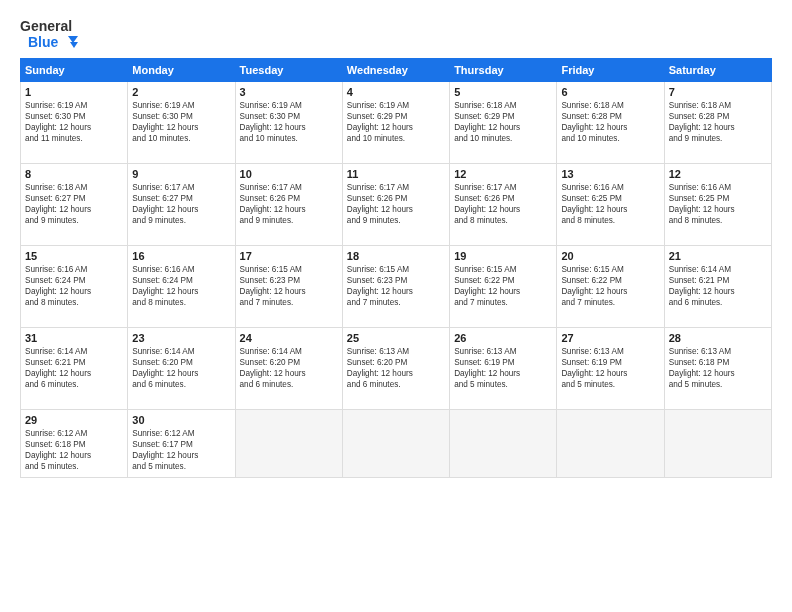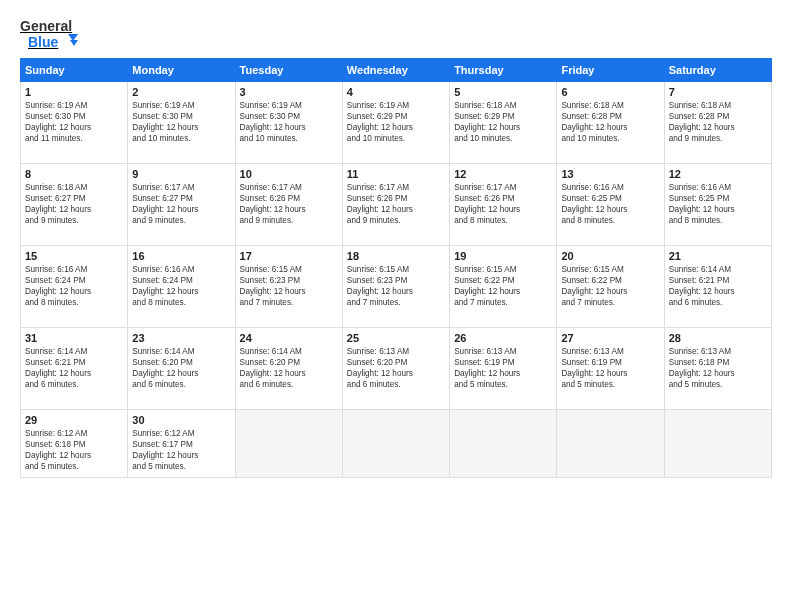--- a/index.html
+++ b/index.html
@@ -19,21 +19,20 @@
     .header-area {
       display: flex;
       justify-content: space-between;
       align-items: flex-start;
       margin-bottom: 8px;
     }
     .logo {
       display: flex;
       align-items: center;
       gap: 4px;
-      text-decoration: underline;
     }
     .title-area {
       text-align: right;
     }
     .month-title {
       font-size: 32px;
       font-weight: bold;
       color: #333;
       line-height: 1;
     }
@@ -83,21 +82,21 @@
     }
   </style>
 </head>
 <body>
 
 <div class="page">
   <div class="header-area">
     <div class="logo">
   <div style="font-size:14px;font-weight:bold;line-height:1.15;color:#333;">
     <div style="color:#333;">General</div>
-    <div style="color:#1a73e8;display:flex;align-items:flex-start;gap:2px;padding-left:8px;">Blue
+    <div style="color:#1a73e8;display:flex;align-items:flex-end;gap:2px;padding-left:8px;">Blue
       <svg width="18" height="14" viewBox="0 0 18 14">
         <polygon points="8,0 18,0 13,7" fill="#1a73e8"></polygon>
         <polygon points="10,6 18,6 14,12" fill="#1a73e8"></polygon>
       </svg>
     </div>
   </div>
 </div>
   </div>
 
   <table class="calendar">

